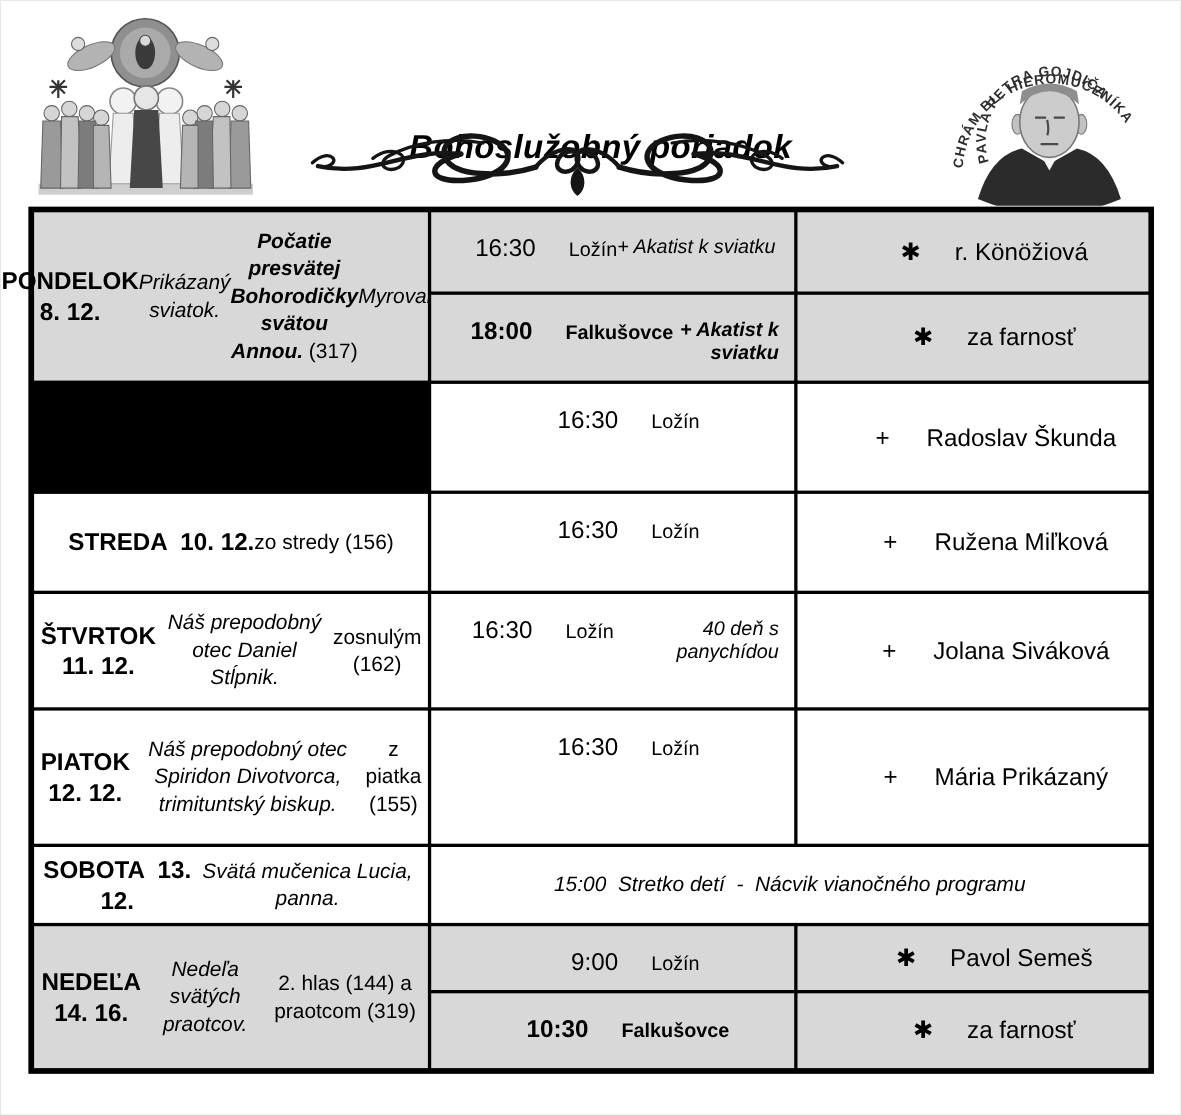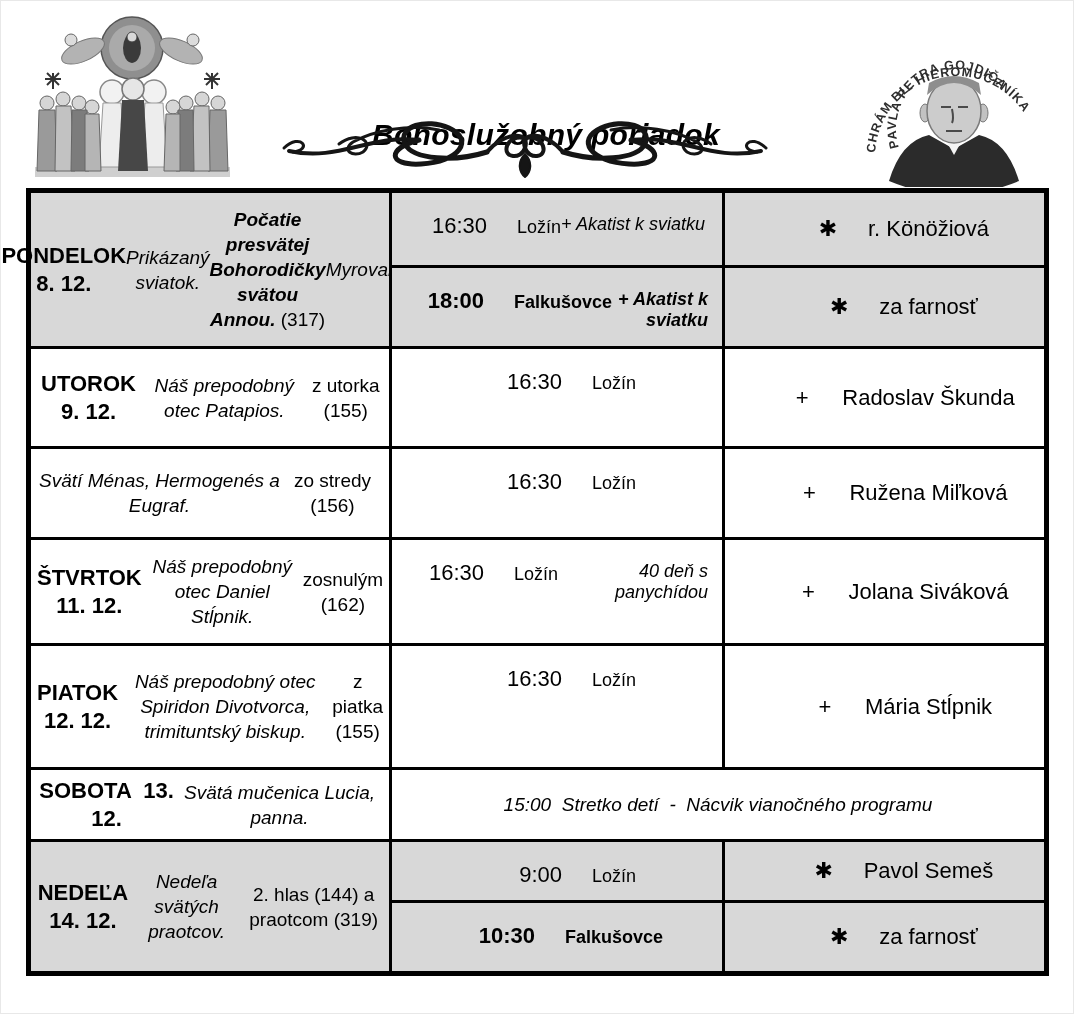--- a/index.html
+++ b/index.html
@@ -178,38 +178,33 @@
           <span class="t">18:00</span>
           <span class="p">Falkušovce</span>
         </div>
       <div class="note note-b">+ Akatist k sviatku</div>
     </div>
     <div class="cell intent gray" style="grid-row:2;grid-column:3">
       <span class="sym">✱</span>
       <span class="iname">za farnosť</span>
     </div>
 
-    <div class="cell day" style="grid-row:3;grid-column:1">
-      <div class="day-title">UTOROK  9. 12.</div>
-      <div class="it">Náš prepodobný otec Patapios.</div>
-      <div class="bd">z utorka (155)</div>
-    </div>
     <div class="cell svc" style="grid-row:3;grid-column:2">
       <div class="line">
           <span class="t">16:30</span>
           <span class="p">Ložín</span>
         </div>
     </div>
     <div class="cell intent" style="grid-row:3;grid-column:3">
       <span class="sym">+</span>
       <span class="iname">Radoslav Škunda</span>
     </div>
 
     <div class="cell day" style="grid-row:4;grid-column:1">
-      <div class="it">Svätí Ménas, Hermogenés a Eugraf.</div>
+      <div class="day-title">STREDA  10. 12.</div>
       <div class="bd">zo stredy (156)</div>
     </div>
     <div class="cell svc" style="grid-row:4;grid-column:2">
       <div class="line">
           <span class="t">16:30</span>
           <span class="p">Ložín</span>
         </div>
     </div>
     <div class="cell intent" style="grid-row:4;grid-column:3">
       <span class="sym">+</span>
@@ -239,33 +234,33 @@
       <div class="bd">z piatka (155)</div>
     </div>
     <div class="cell svc" style="grid-row:6;grid-column:2">
       <div class="line">
           <span class="t">16:30</span>
           <span class="p">Ložín</span>
         </div>
     </div>
     <div class="cell intent" style="grid-row:6;grid-column:3">
       <span class="sym">+</span>
-      <span class="iname">Mária Stĺpnik</span>
+      <span class="iname">Mária Prikázaný</span>
     </div>
 
     <div class="cell day" style="grid-row:7;grid-column:1">
       <div class="day-title">SOBOTA  13. 12.</div>
       <div class="it">Svätá mučenica Lucia, panna.</div>
     </div>
     <div class="cell event" style="grid-row:7;grid-column:2/4">
       <div>15:00  Stretko detí  -  Nácvik vianočného programu</div>
     </div>
 
     <div class="cell day gray spread" style="grid-row:8/10;grid-column:1">
-      <div class="day-title">NEDEĽA  14. 12.</div>
+      <div class="day-title">NEDEĽA  14. 16.</div>
       <div class="it">Nedeľa svätých praotcov.</div>
       <div class="bd">2. hlas (144) a praotcom (319)</div>
     </div>
     <div class="cell svc gray" style="grid-row:8;grid-column:2">
       <div class="line">
           <span class="t">9:00</span>
           <span class="p">Ložín</span>
         </div>
     </div>
     <div class="cell intent gray" style="grid-row:8;grid-column:3">

